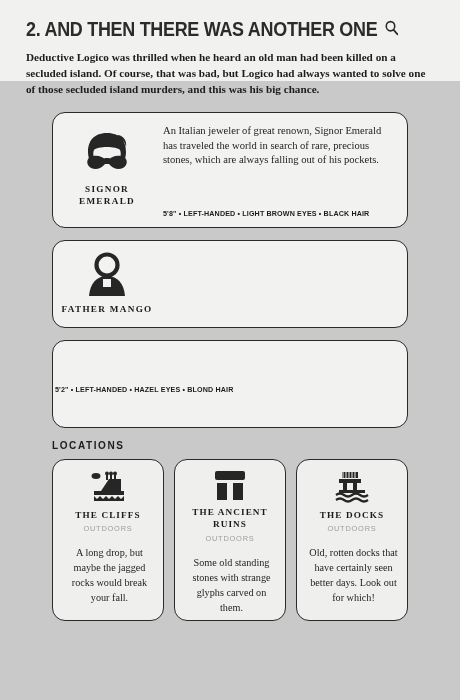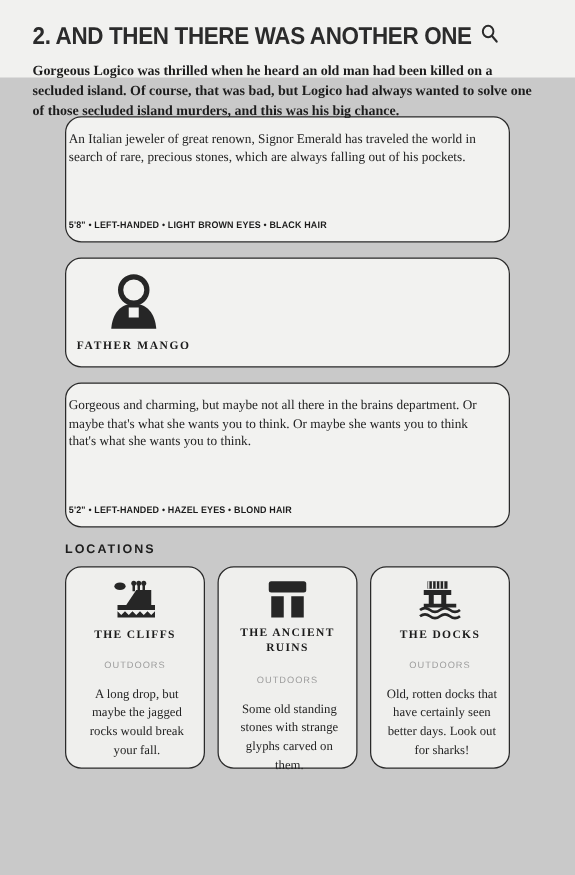--- a/index.html
+++ b/index.html
@@ -8,21 +8,21 @@
     background:#c9c9c9;
     font-family:"Liberation Serif",serif;
     -webkit-font-smoothing:antialiased;
   }
   .page{position:relative;width:460px;height:700px;background:#c9c9c9;}
 
   
   .header{
     background:#f1f1ef;
     padding:18px 26px 14px 26px;
-    height:62px;
+    height:81px;
     box-sizing:border-box;
   }
   .chapter-title{
     font-family:"Liberation Sans",sans-serif;
     font-weight:bold;
     font-size:19.5px;
     letter-spacing:-0.3px;
     color:#2b2b2b;
     margin:0 0 9px 0;
     transform:scaleX(0.92);
@@ -145,21 +145,21 @@
     line-height:12.5px;
     margin-top:5px;
     text-transform:uppercase;
   }
   .loc-tag{
     font-family:"Liberation Sans",sans-serif;
     font-size:7.4px;
     letter-spacing:0.8px;
     color:#9d9d9d;
     text-align:center;
-    margin-top:14px;
+    margin-top:3px;
     text-transform:uppercase;
   }
   .loc-desc{
     font-family:"Liberation Serif",serif;
     font-size:10.2px;
     line-height:15px;
     color:#242424;
     margin-top:12px;
     text-align:center;
     width:100%;
@@ -175,26 +175,39 @@
   <div class="header">
     <div class="chapter-title">
       <span>2. AND THEN THERE WAS ANOTHER ONE</span>
       <span class="magnifier">
         <svg width="15" height="16" viewBox="0 0 15 16">
           <circle cx="6.2" cy="6.2" r="4.6" fill="none" stroke="#2b2b2b" stroke-width="1.7"></circle>
           <line x1="9.6" y1="9.8" x2="13.6" y2="14.2" stroke="#2b2b2b" stroke-width="1.9" stroke-linecap="round"></line>
         </svg>
       </span>
     </div>
-    <p class="intro">Gorgeous Logico was thrilled when he heard an old man had been killed on a secluded island. Of course, that was bad, but Logico had always wanted to solve one of those secluded island murders, and this was his big chance.</p>
+    <p class="intro">Deductive Logico was thrilled when he heard an old man had been killed on a secluded island. Of course, that was bad, but Logico had always wanted to solve one of those secluded island murders, and this was his big chance.</p>
   </div>
 
   <div class="suspects">
 
     <div class="card">
+      <div class="card-portrait">
+        <div class="portrait-icon">
+          <svg width="50" height="46" viewBox="0 0 50 46">
+            <path d="M25 1 C11 1 6 10 6 20 C6 24 7 27 8 29 L12 26 C11 23 11 20 12 18 C15 14 35 14 38 18 C39 20 39 23 38 26 L42 29 C43 27 44 24 44 20 C44 10 39 1 25 1 Z" fill="#262626"></path>
+            <path d="M12 17 C16 11 34 11 38 17 C36 12 33 8 25 8 C17 8 14 12 12 17 Z" fill="#262626"></path>
+            <path d="M34 5 C40 6 43 10 44 15 C45 9 42 4 36 3 Z" fill="#262626"></path>
+            <path d="M25 29 C22 25 16 23 11 24 C6 25 4 29 6 33 C8 37 14 38 18 36 C21 34.5 23.5 32 25 29 Z" fill="#262626"></path>
+            <path d="M25 29 C28 25 34 23 39 24 C44 25 46 29 44 33 C42 37 36 38 32 36 C29 34.5 26.5 32 25 29 Z" fill="#262626"></path>
+            <rect x="22.5" y="26" width="5" height="6" fill="#262626"></rect>
+          </svg>
+        </div>
+        <div class="portrait-name">SIGNOR EMERALD</div>
+      </div>
       <div class="card-body">
         <p class="card-desc">An Italian jeweler of great renown, Signor Emerald has traveled the world in search of rare, precious stones, which are always falling out of his pockets.</p>
         <div class="card-stats">5'8" • LEFT-HANDED • LIGHT BROWN EYES • BLACK HAIR</div>
       </div>
     </div>
 
     <div class="card">
       <div class="card-portrait">
         <div class="portrait-icon">
           <svg width="42" height="46" viewBox="0 0 42 46">
@@ -202,21 +215,20 @@
             <path d="M21 24 C10 24 4 32 3 44 L39 44 C38 32 32 24 21 24 Z" fill="#262626"></path>
             <rect x="17" y="27" width="8" height="8" fill="#f2f2f0"></rect>
           </svg>
         </div>
         <div class="portrait-name">FATHER MANGO</div>
       </div>
     </div>
 
     <div class="card">
       <div class="card-body">
-        <p class="card-desc">Gorgeous and charming, but maybe not all there in the brains department. Or maybe that's what she wants you to think. Or maybe she wants you to think that's what she wants you to think.</p>
         <div class="card-stats">5'2" • LEFT-HANDED • HAZEL EYES • BLOND HAIR</div>
       </div>
     </div>
   </div>
 
   <div class="locations-head">LOCATIONS</div>
 
   <div class="locations">
 
     <div class="loc-card">
@@ -258,17 +270,17 @@
           <rect x="5" y="8" width="22" height="4" fill="#262626"></rect>
           <rect x="9" y="12" width="4" height="8" fill="#262626"></rect>
           <rect x="19" y="12" width="4" height="8" fill="#262626"></rect>
           <rect x="5" y="19" width="26" height="3" fill="#262626"></rect>
           <path d="M2 24 Q6 21 10 24 T18 24 T26 24 T34 24" stroke="#262626" stroke-width="2.2" fill="none"></path>
           <path d="M2 29 Q6 26 10 29 T18 29 T26 29 T34 29" stroke="#262626" stroke-width="2.2" fill="none"></path>
         </svg>
       </div>
       <div class="loc-name">THE DOCKS</div>
       <div class="loc-tag">OUTDOORS</div>
-      <div class="loc-desc">Old, rotten docks that have certainly seen better days. Look out for sharks!</div>
+      <div class="loc-desc">Old, rotten docks that have certainly seen better days. Look out for which!</div>
     </div>
   </div>
 
 </div>
 
 </body></html>

